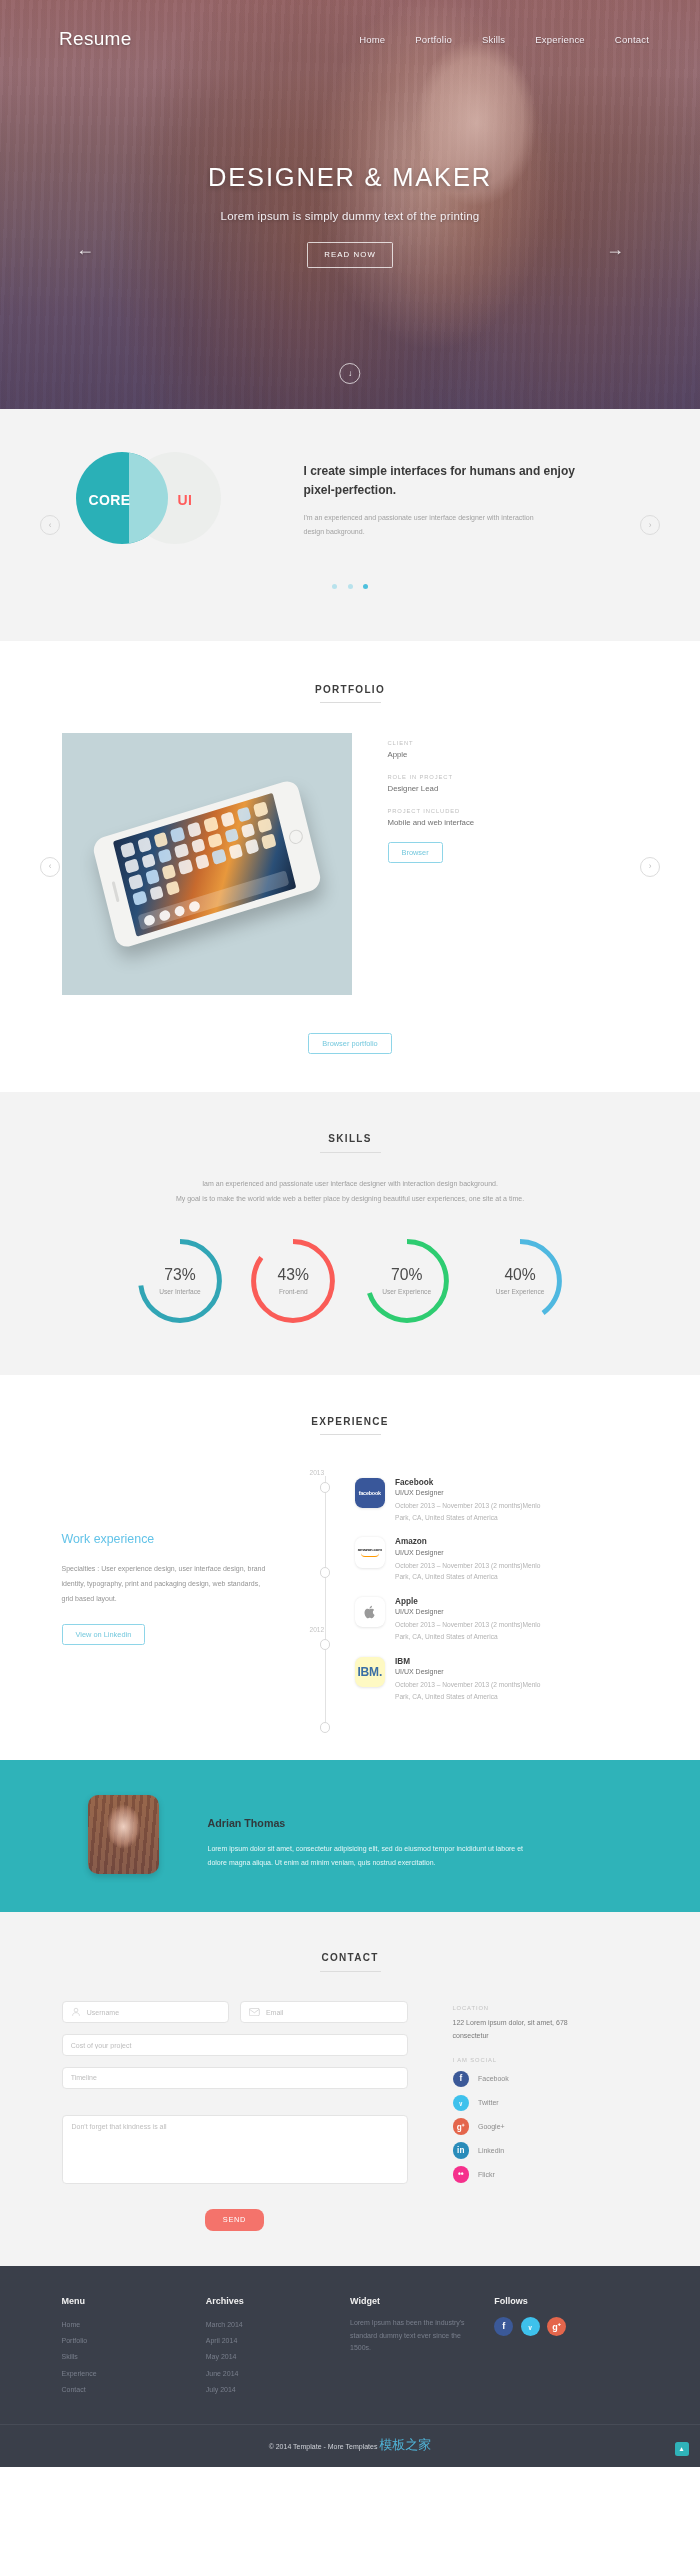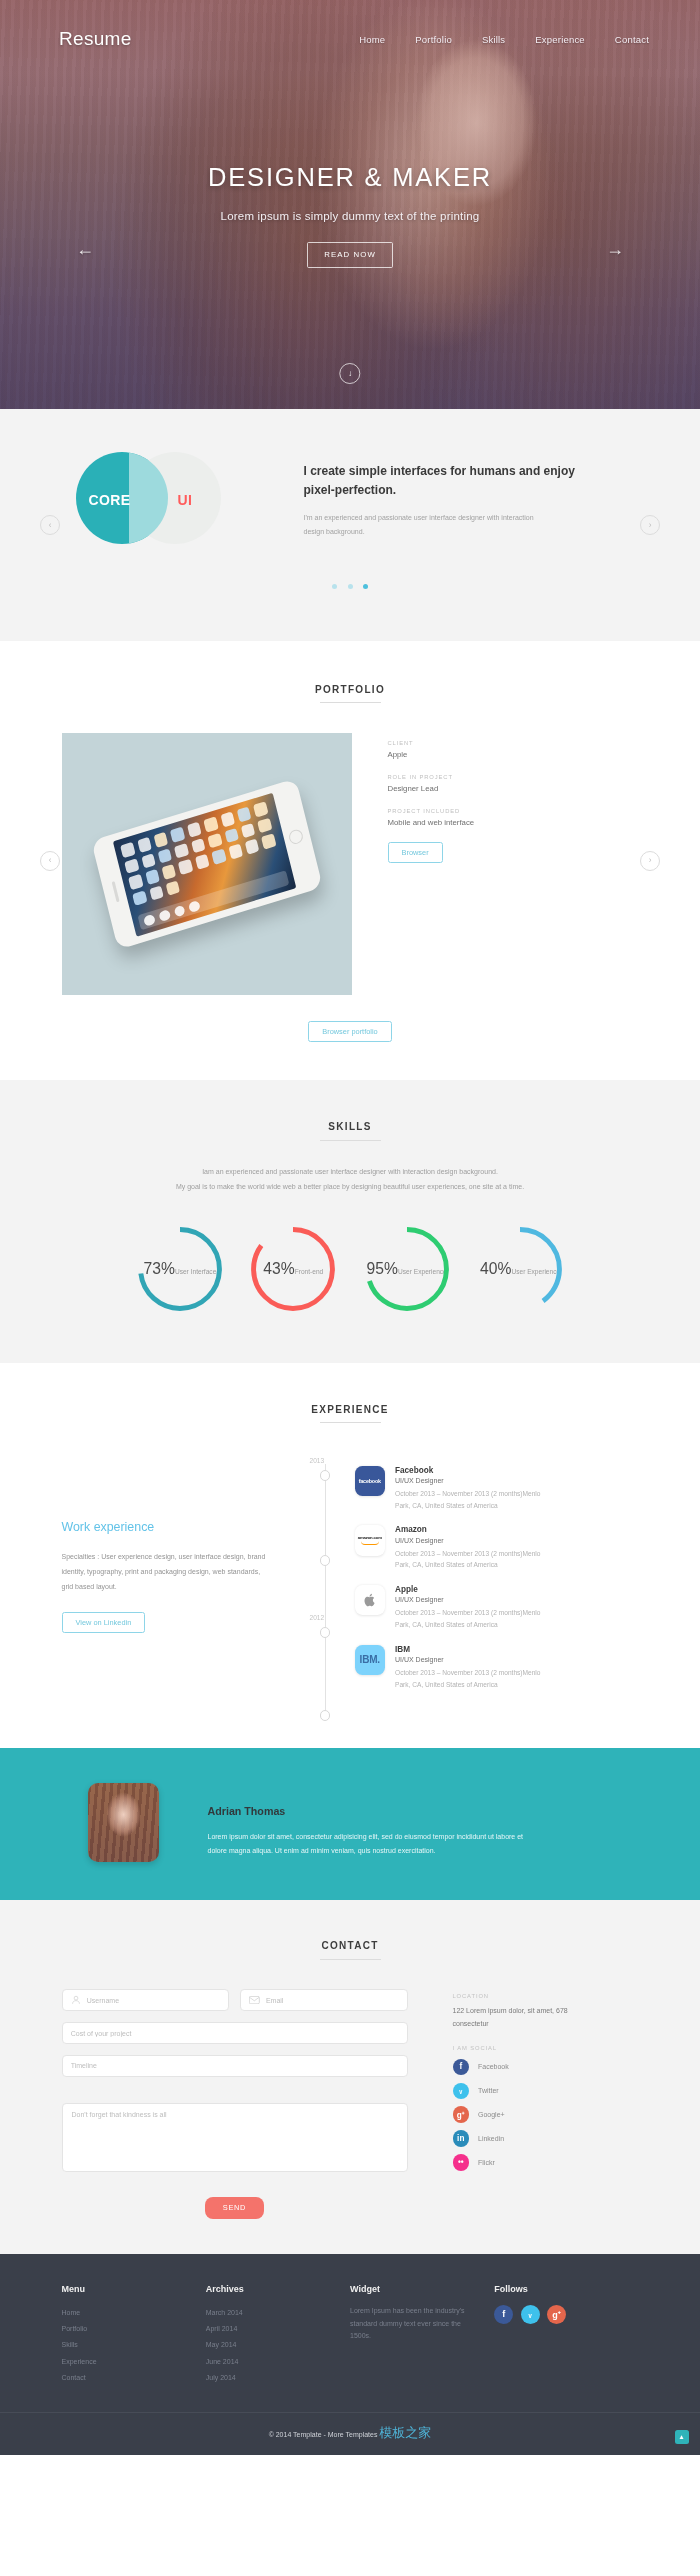--- a/index.html
+++ b/index.html
@@ -146,27 +146,27 @@
   .screen .dock { position:absolute; left:5.8px; right:5.8px; bottom:5px; height:15px; border-radius:3.3px; background:rgba(255,255,255,.22); display:flex; gap:5px; align-items:center; padding:0 5px; }
   .screen .dock b { width:10.7px; height:10.7px; border-radius:50%; background:rgba(255,255,255,.88); display:block; }
 
   .pf-meta { margin-left:36px; padding-top:6.6px; }
   .pf-label { font-size:5.8px; letter-spacing:0.9px; color:#c0c0c0; text-transform:uppercase; }
   .pf-value { font-size:7.8px; color:#6f6f6f; margin-top:4.1px; margin-bottom:15px; }
   .btn-ghost {
     display:inline-block; border:0.8px solid #8ed5e8; color:#74c8dd; background:#fff;
     font-size:7.4px; padding:5px 13px; border-radius:2.5px; cursor:pointer;
   }
-  .pf-foot { text-align:center; margin-top:26px; }
+  .pf-foot { text-align:center; margin-top:38px; }
 
   
   .skills { background:#f3f3f3; padding:41px 0 48px; }
   .skills-p { text-align:center; margin:25px auto 0; width:527px; font-size:7px; line-height:2.1; color:#9e9e9e; }
   .rings { display:flex; justify-content:center; gap:21.4px; margin-top:28px; }
-  .ring { width:92px; height:92px; position:relative; display:flex; align-items:center; justify-content:center; flex-direction:row; }
+  .ring { width:92px; height:92px; position:relative; display:flex; align-items:center; justify-content:center; flex-direction:column; }
   .ring svg { position:absolute; inset:0; transform:rotate(-90deg); }
   .ring .pct { font-size:15.7px; color:#4b4b4b; font-weight:400; line-height:1; }
   .ring .nm { font-size:6.6px; color:#9a9a9a; margin-top:5px; }
 
   
   .experience { background:#fff; padding:41px 0 44px; }
   .exp-inner { width:577px; margin:36px auto 0; display:flex; }
   .exp-left { width:235px; flex:0 0 235px; padding-top:61px; }
   .exp-h { color:#63c3e8; font-size:12.4px; font-weight:400; }
   .exp-p { margin-top:15px; font-size:7px; line-height:2.15; color:#949494; max-width:206px; }
@@ -180,21 +180,21 @@
   .logo {
     width:30.5px; height:30.5px; flex:0 0 30.5px; border-radius:7.4px; margin-right:10px;
     display:flex; align-items:center; justify-content:center; overflow:hidden;
     box-shadow:0 0.8px 2.5px rgba(0,0,0,.1); background:#fff;
   }
   .logo.fb { background:#39579a; color:#fff; font-size:5.4px; font-weight:700; letter-spacing:-0.2px; }
   .logo.amz { background:#fff; flex-direction:column; }
   .logo.amz b { font-size:4.3px; color:#222; font-weight:700; letter-spacing:-0.2px; }
   .logo.amz i { display:block; width:18px; height:4.1px; margin-top:0.8px; border-bottom:1.6px solid #f90; border-radius:0 0 10px 10px; }
   .logo.apl { background:#fff; color:#999; font-size:16.5px; line-height:1; }
-  .logo.ibm { background:#7dd3fc; color:#3a6ea5; font-size:10px; font-weight:700; letter-spacing:-0.2px; }
+  .logo.ibm { background:#fef9c3; color:#3a6ea5; font-size:12px; font-weight:700; letter-spacing:-0.2px; }
   .tl-body h4 { font-size:8.2px; color:#3c3c3c; font-weight:700; }
   .tl-body .role { font-size:7px; color:#6f6f6f; margin-top:2.5px; }
   .tl-body .meta { font-size:6.6px; color:#b3b3b3; line-height:1.75; margin-top:4.1px; max-width:162px; }
 
   
   .testimonial { background:#2fb3b9; padding:35px 0 38px; }
   .ts-inner { width:577px; margin:0 auto; display:flex; align-items:flex-start; }
   .ts-photo {
     width:71px; height:79px; flex:0 0 71px; border-radius:10px; margin-left:26px;
     background:
@@ -407,21 +407,21 @@
           <svg viewBox="0 0 112 112">
             <circle cx="56" cy="56" r="48" fill="none" stroke="#fa5c57" stroke-width="6" stroke-dasharray="256.4 45.2" stroke-linecap="butt"></circle>
           </svg>
           <div class="pct">43%</div>
           <div class="nm">Front-end</div>
         </div>
         <div class="ring">
           <svg viewBox="0 0 112 112">
             <circle cx="56" cy="56" r="48" fill="none" stroke="#2ecc71" stroke-width="6" stroke-dasharray="211.1 90.5" stroke-linecap="butt"></circle>
           </svg>
-          <div class="pct">95%</div>
+          <div class="pct">70%</div>
           <div class="nm">User Experience</div>
         </div>
         <div class="ring">
           <svg viewBox="0 0 112 112">
             <circle cx="56" cy="56" r="48" fill="none" stroke="#4fb8e0" stroke-width="6" stroke-dasharray="120.6 181.0" stroke-linecap="butt"></circle>
           </svg>
           <div class="pct">40%</div>
           <div class="nm">User Experience</div>
         </div>
       </div>

